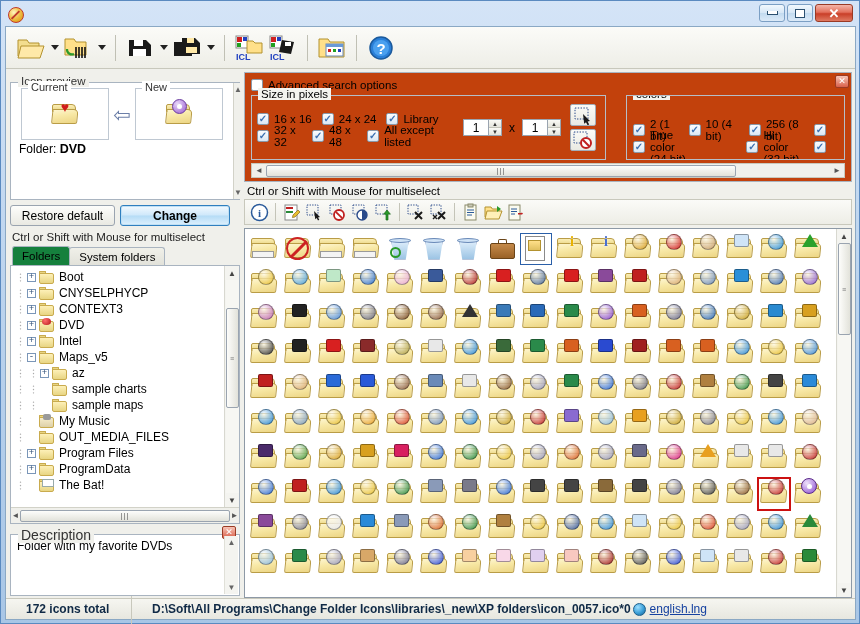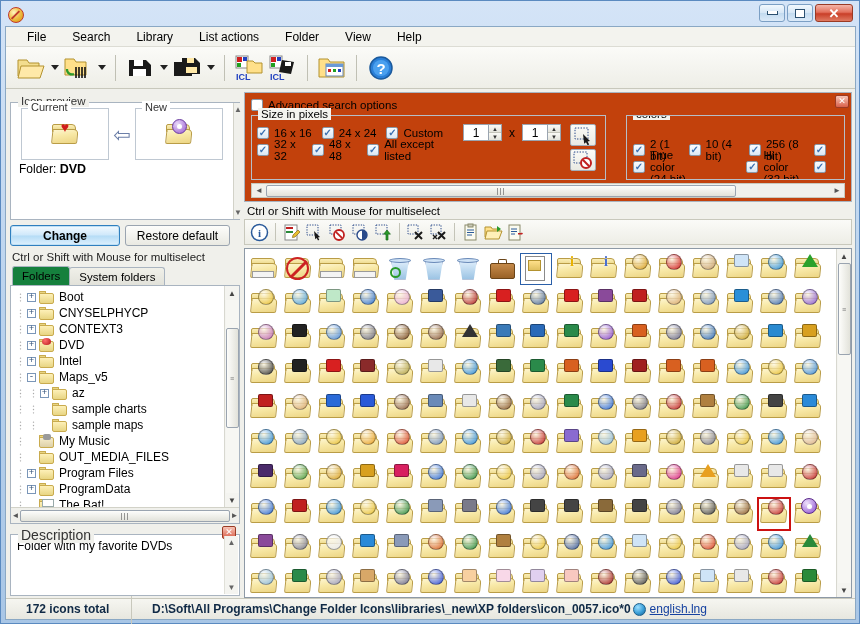--- a/index.html
+++ b/index.html
@@ -249,29 +249,20 @@
         </div>
       <div class="wbtn">
           <span class="maxglyph"></span>
         </div>
       <div class="wbtn close">✕</div>
     </div>
   </div>
 
   <div id="client">
 
-    <div id="menubar">
-      <div class="menu-item">File</div>
-      <div class="menu-item">Search</div>
-      <div class="menu-item">Library</div>
-      <div class="menu-item">List actions</div>
-      <div class="menu-item">Folder</div>
-      <div class="menu-item">View</div>
-      <div class="menu-item">Help</div>
-    </div>
 
     <div id="toolbar">
       <div class="tb-btn">
         <svg width="30" height="26" viewBox="0 0 30 26">
           <path d="M2 5h9l2 3h10v4H6l-3 9H2z" fill="#f3dd8e" stroke="#b3922f"></path>
           <path d="M5 11h23l-4 12H2z" fill="#ffe9a8" stroke="#b3922f"></path>
         </svg>
       </div>
       <div class="tb-arrow"></div>
       <div class="tb-btn">
@@ -378,22 +369,22 @@
               <b>DVD</b>
             </div>
           </div>
           <div id="previewscroll">
             <span class="sb-ar">▲</span>
             <span class="sb-ar">▼</span>
           </div>
         </div>
 
         <div id="btnrow">
+          <div class="btn" id="btn-restore">Restore default</div>
           <div class="btn" id="btn-change">Change</div>
-          <div class="btn" id="btn-restore">Restore default</div>
         </div>
 
         <div id="multiselect-hint">Ctrl or Shift with Mouse for multiselect</div>
 
         <div id="tabs">
           <div class="tab active">Folders</div>
           <div class="tab">System folders</div>
         </div>
 
         <div id="treebox">
@@ -562,34 +553,34 @@
         <div id="advgroup">
           <div id="adv-top">
             <span class="cb"></span>
             <span class="cb-label">Advanced search options</span>
           </div>
           <div id="adv-close">✕</div>
 
           <div id="advbody">
             <div id="sizegroup">
               <div class="glegend">Size in pixels</div>
-              <div style="display:flex;align-items:flex-start">
+              <div style="display:flex;align-items:center">
                 <div style="width:200px">
                   <div class="sizerow">
                     <span class="sizeitem">
                         <span class="cb checked"></span>
                         <span class="cb-label">16 x 16</span>
                       </span>
                     <span class="sizeitem">
                         <span class="cb checked"></span>
                         <span class="cb-label">24 x 24</span>
                       </span>
                     <span class="sizeitem">
                         <span class="cb checked"></span>
-                        <span class="cb-label">Custom</span>
+                        <span class="cb-label">Library</span>
                       </span>
                   </div>
                   <div class="sizerow">
                     <span class="sizeitem">
                         <span class="cb checked"></span>
                         <span class="cb-label">32 x 32</span>
                       </span>
                     <span class="sizeitem">
                         <span class="cb checked"></span>
                         <span class="cb-label">48 x 48</span>

